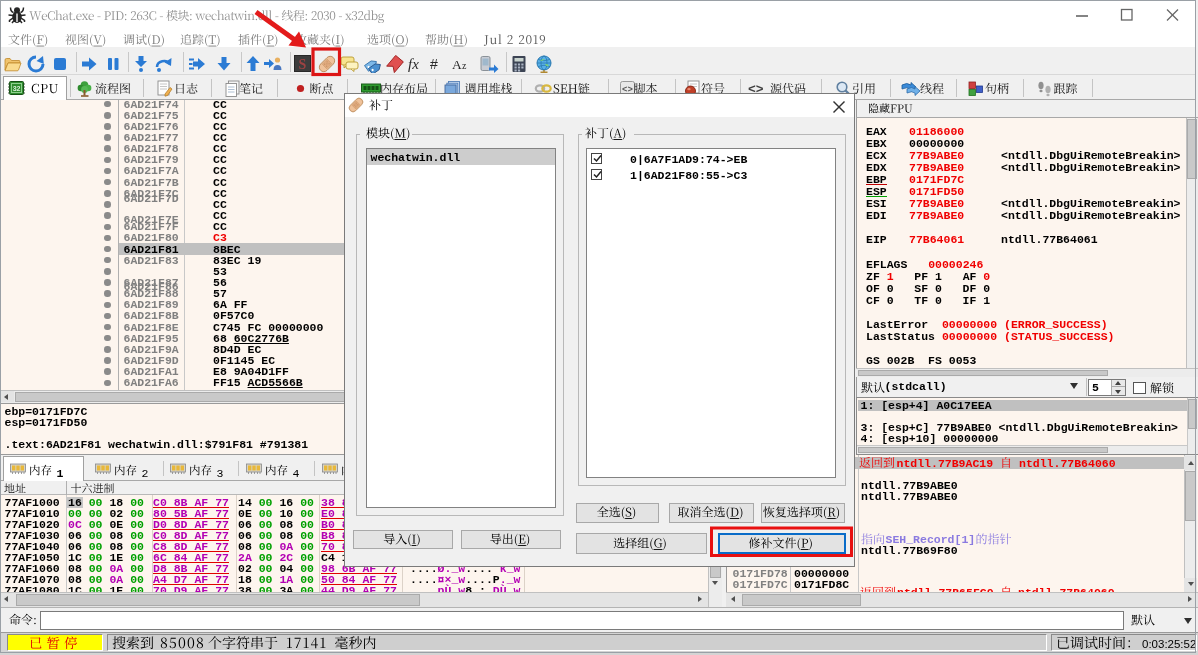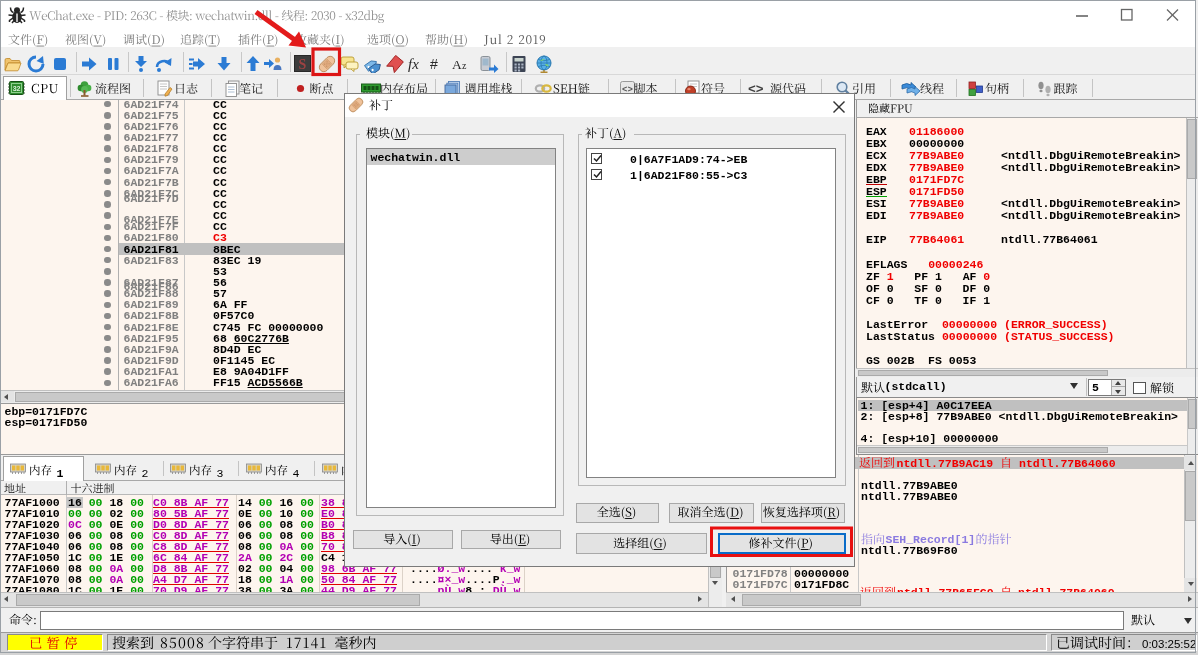--- a/index.html
+++ b/index.html
@@ -613,20 +613,21 @@
     <div class="m" style="left:123.5px;top:343.8px;color:#808080">6AD21F9A</div>
     <div class="m" style="left:213px;top:343.8px;">8D4D EC</div>
     <div class="m" style="left:123.5px;top:354.9px;color:#808080">6AD21F9D</div>
     <div class="m" style="left:213px;top:354.9px;">0F1145 EC</div>
     <div class="m" style="left:123.5px;top:366.1px;color:#808080">6AD21FA1</div>
     <div class="m" style="left:213px;top:366.1px;">E8 9A04D1FF</div>
     <div class="m" style="left:123.5px;top:377.2px;color:#808080">6AD21FA6</div>
     <div class="m" style="left:213px;top:377.2px;">FF15 <u>ACD5566B</u></div>
     <div class="m" style="left:4.5px;top:406.0px;">ebp=0171FD7C</div>
     <div class="m" style="left:4.5px;top:417.0px;">esp=0171FD50</div>
+    <div class="m" style="left:4.5px;top:439.0px;">.text:6AD21F81 wechatwin.dll:$791F81 #791381</div>
     <div class="m" style="left:56.5px;top:468px;z-index:3;font-weight:700;">1</div>
     <div class="m" style="left:141.5px;top:468px;z-index:3;font-weight:400;">2</div>
     <div class="m" style="left:216.5px;top:468px;z-index:3;font-weight:400;">3</div>
     <div class="m" style="left:292.5px;top:468px;z-index:3;font-weight:400;">4</div>
     <div class="m" style="left:368.5px;top:468px;z-index:3;font-weight:400;">5</div>
     <div class="m" style="left:732.5px;top:568.0px;color:#808080">0171FD78</div>
     <div class="m" style="left:794px;top:568.0px;">00000000</div>
     <div class="m" style="left:732.5px;top:579.0px;color:#808080">0171FD7C</div>
     <div class="m" style="left:794px;top:579.0px;">0171FD8C</div>
     <div class="m" style="left:896.5px;top:457.5px;color:#f00000">ntdll.77B9AC19</div>
@@ -661,21 +662,21 @@
     <div class="m" style="left:866px;top:258.6px;font-family:Liberation Mono, monospace;">EFLAGS   <s style="color:#f00000">00000246</s></div>
     <div class="m" style="left:866px;top:270.6px;">ZF <s style="color:#f00000">1</s>   PF 1   AF <s style="color:#f00000">0</s></div>
     <div class="m" style="left:866px;top:282.6px;">OF 0   SF 0   DF 0</div>
     <div class="m" style="left:866px;top:294.7px;">CF 0   TF 0   IF 1</div>
     <div class="m" style="left:866px;top:318.8px;">LastError  <s style="color:#f00000">00000000 (ERROR_SUCCESS)</s></div>
     <div class="m" style="left:866px;top:330.9px;">LastStatus <s style="color:#f00000">00000000 (STATUS_SUCCESS)</s></div>
     <div class="m" style="left:866px;top:355.0px;">GS 002B  FS 0053</div>
     <div class="m" style="left:884.5px;top:381.0px;">(stdcall)</div>
     <div class="m" style="left:1092px;top:381.5px;">5</div>
     <div class="m" style="left:860.5px;top:399.5px;">1: [esp+4] A0C17EEA</div>
-    <div class="m" style="left:860.5px;top:410.5px;">2: [esp+8] 77B9ABE0 &lt;ntdll.DbgUiRemoteBreakin&gt;</div>
+    <div class="m" style="left:860.5px;top:421.5px;">3: [esp+C] 77B9ABE0 &lt;ntdll.DbgUiRemoteBreakin&gt;</div>
     <div class="m" style="left:860.5px;top:432.5px;">4: [esp+10] 00000000</div>
     <svg class="ov" style="z-index:30" width="1198" height="655">
       <defs>
         <path id="u28" d="M163 302C163 489 202 620 335 803L316 819C164 664 92 503 92 302C92 102 164 -59 316 -215L335 -198C204 -16 163 116 163 302Z"></path>
         <path id="u29" d="M203 302C203 116 163 -15 30 -198L49 -215C200 -60 273 102 273 302C273 503 200 664 49 819L30 803C160 621 203 489 203 302Z"></path>
         <path id="u2D" d="M43 242H302V293H43Z"></path>
         <path id="u2E" d="M163 -15C198 -15 225 14 225 46C225 81 198 108 163 108C127 108 102 81 102 46C102 14 127 -15 163 -15Z"></path>
         <path id="u30" d="M278 -15C398 -15 509 94 509 366C509 634 398 743 278 743C158 743 47 634 47 366C47 94 158 -15 278 -15ZM278 16C203 16 130 100 130 366C130 628 203 711 278 711C352 711 426 628 426 366C426 100 352 16 278 16Z"></path>
         <path id="u31" d="M75 0 427 -1V27L298 42L296 230V569L300 727L285 738L70 683V653L214 677V230L212 42L75 28Z"></path>
         <path id="u32" d="M64 0H511V70H119C180 137 239 202 268 232C420 388 481 461 481 553C481 671 412 743 278 743C176 743 80 691 64 589C70 569 86 558 105 558C128 558 144 571 154 610L178 697C204 708 229 712 254 712C343 712 396 655 396 555C396 467 352 397 246 269C197 211 130 132 64 54Z"></path>

